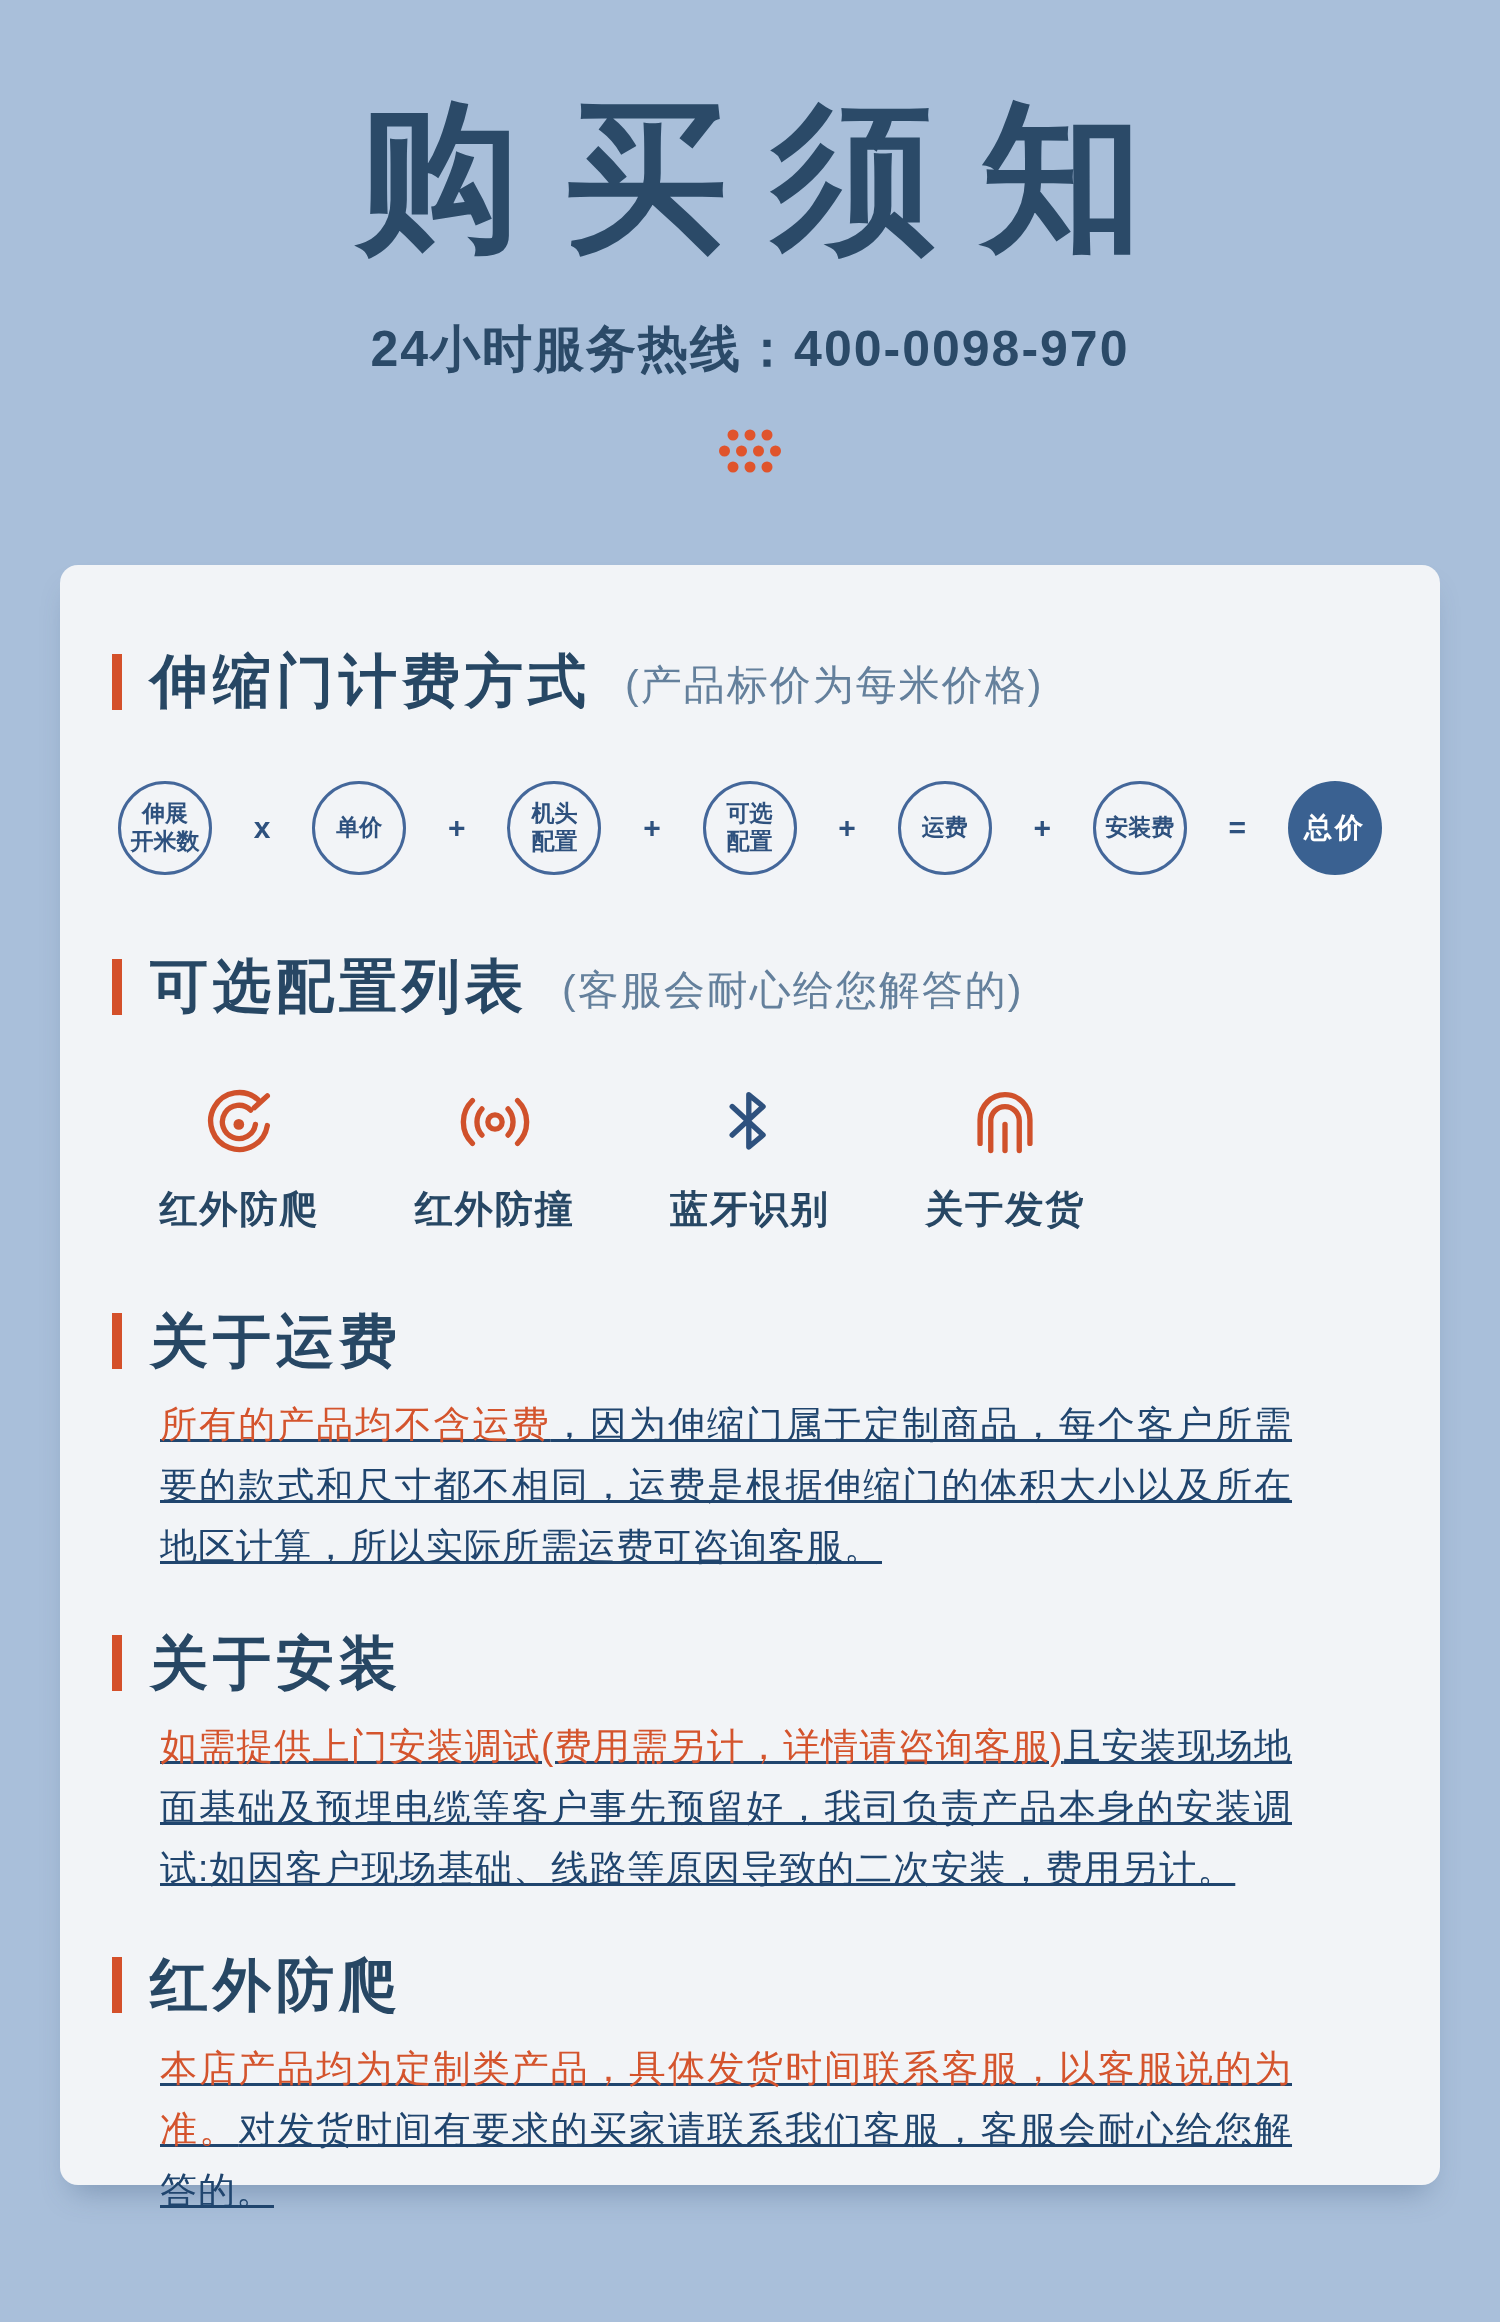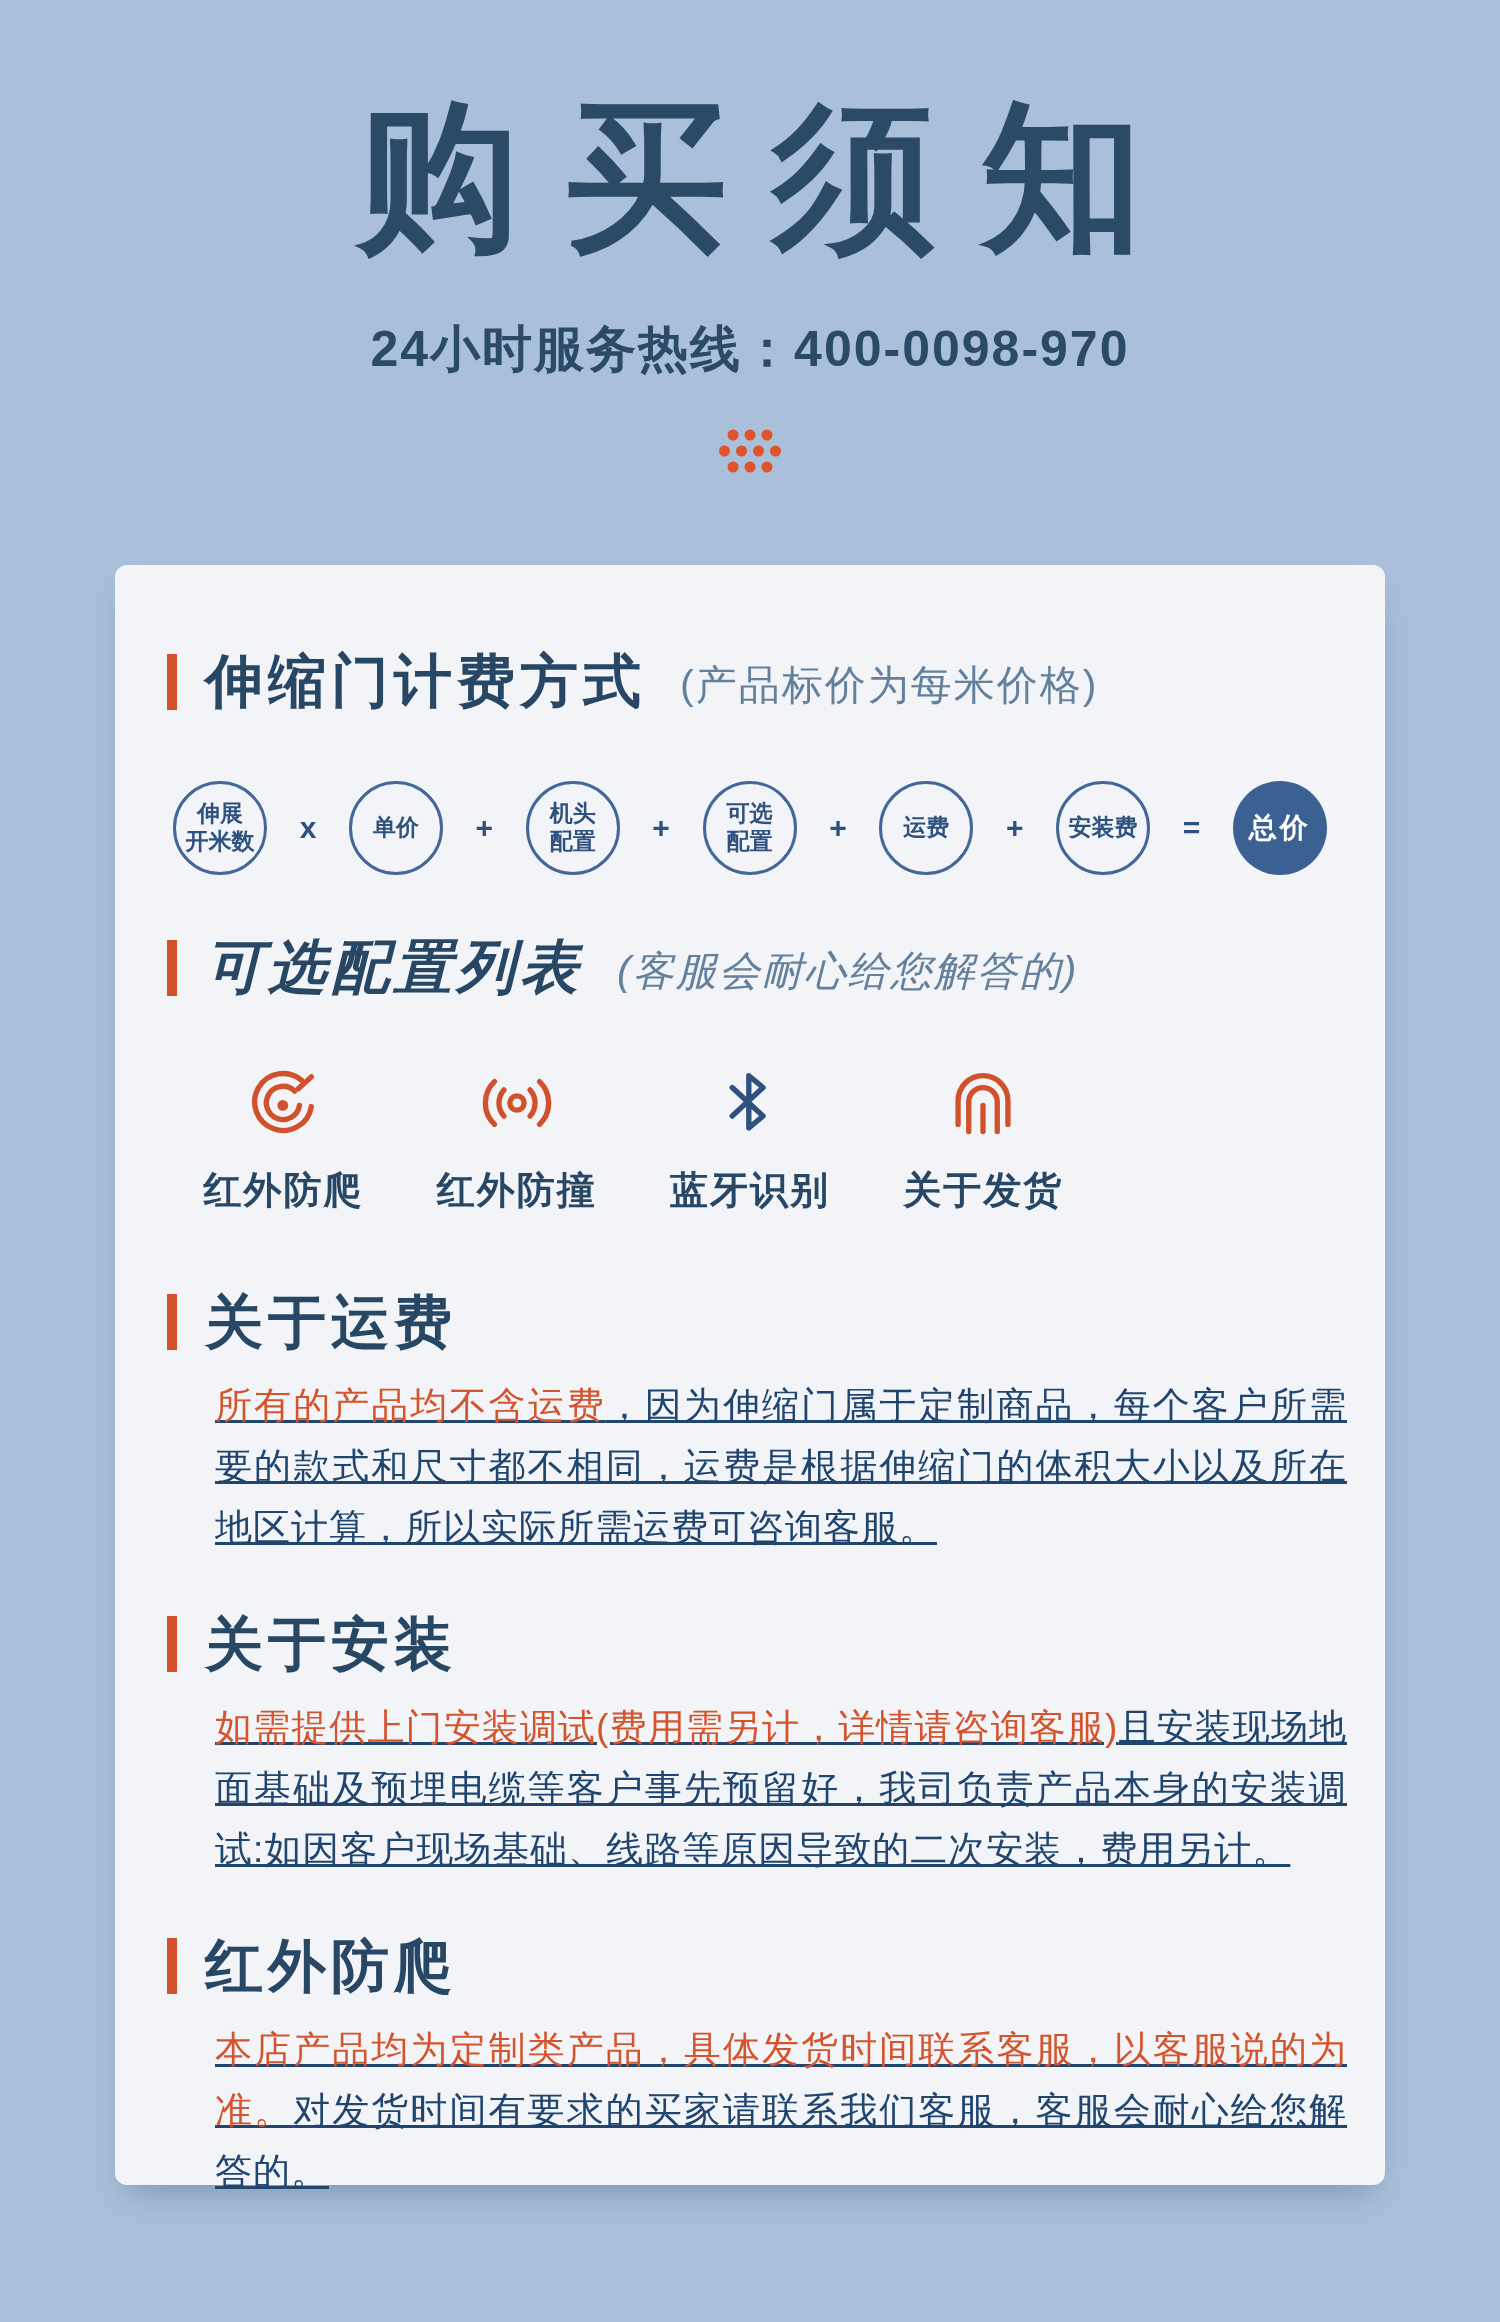--- a/index.html
+++ b/index.html
@@ -26,25 +26,25 @@
     font-size:50px;
     color:#2b4a68;
     letter-spacing:2px;
   }
   .hotline .label { font-weight:600; }
   .hotline .number { font-weight:700; }
   .dots-wrap { margin-top:46px; }
   .dots-wrap svg { display:inline-block; }
   
   .card {
-    width:1270px;
+    width:1380px;
     height:1620px;
     margin:88px auto 0;
     background:#f2f4f7;
-    border-radius:12px;
+    border-radius:18px;
     box-shadow:0 18px 30px -12px rgba(47,74,110,0.35);
     padding:85px 52px 0;
   }
   
   .sec-head { display:flex; align-items:center; }
   .bar {
     width:10px; height:56px;
     background:#d4502a;
     margin-right:28px;
     flex:none;
@@ -86,21 +86,21 @@
   }
   .circle.filled {
     background:#3a6191;
     border:none;
     color:#ffffff;
     font-size:28px; font-weight:700;
     letter-spacing:3px;
   }
   .op { font-size:30px; font-weight:700; color:#2e517e; padding:0 4px; }
   
-  .options-head { margin-top:61px;font-style:italic; }
+  .options-head { margin-top:80px; }
   .options-grid {
     margin-top:58px;
     display:grid;
     grid-template-columns:repeat(5,1fr);
   }
   .option-cell { display:flex; flex-direction:column; align-items:center; }
   .option-cell .icon-box { height:84px; display:flex; align-items:flex-end; justify-content:center; }
   .option-label {
     margin-top:24px;
     font-size:38px;

